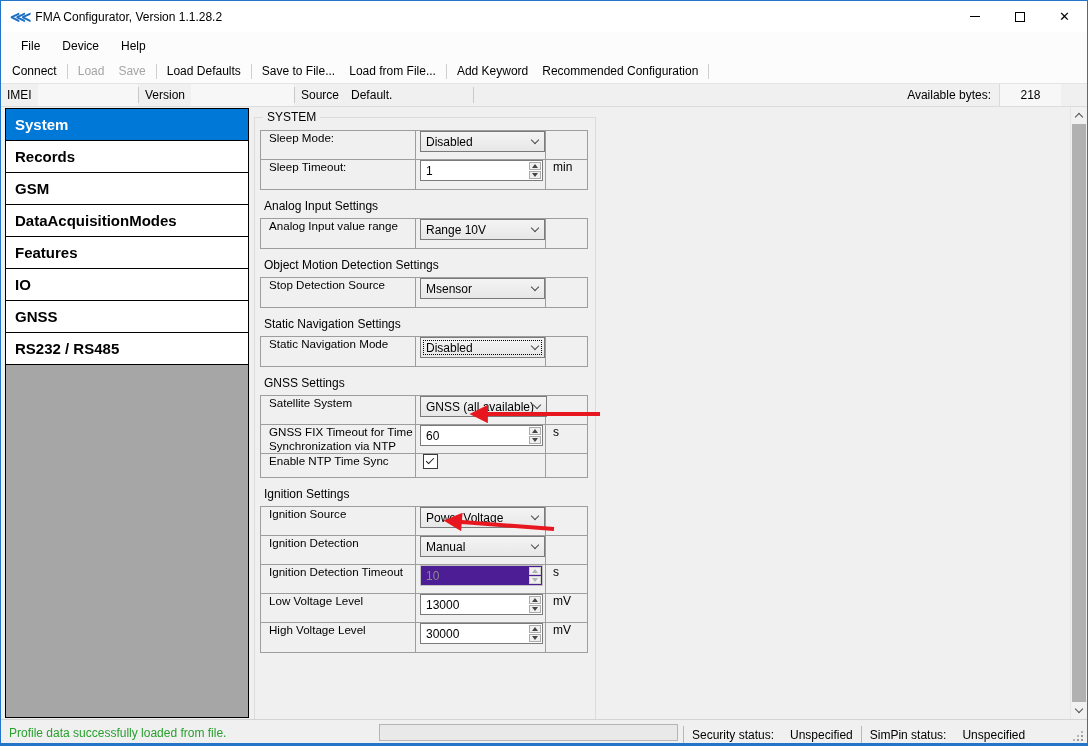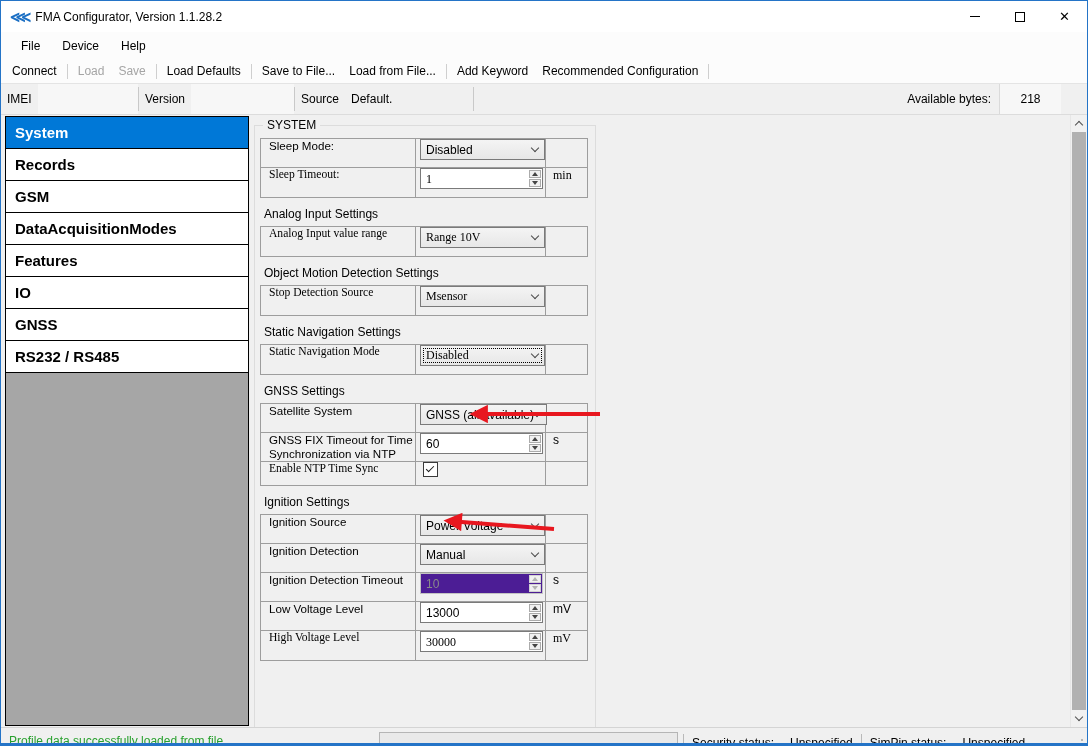--- a/index.html
+++ b/index.html
@@ -20,21 +20,21 @@
 
   
   .menubar{height:27px;display:flex;align-items:center;background:#fcfcfc;padding-left:9px;}
   .menu-item{font-size:12px;padding:5px 11px;}
   .toolbar{height:24px;display:flex;align-items:center;background:#fcfcfc;padding-left:4px;}
   .tb-item{font-size:12px;padding:0 7px;white-space:nowrap;}
   .tb-item.disabled{color:#a5a5a5;}
   .tb-sep{width:1px;height:15px;background:#cfcfcf;margin:0 3px;}
 
   
-  .inforow{height:32px;background:#f0f0f0;border-top:1px solid #e4e4e4;border-bottom:1px solid #dcdcdc;
+  .inforow{height:24px;background:#f0f0f0;border-top:1px solid #e4e4e4;border-bottom:1px solid #dcdcdc;
     display:flex;align-items:stretch;font-size:12px;}
   .seg{display:flex;align-items:center;}
   .seg-label{padding:0 6px;white-space:nowrap;}
   .seg-field{background:#f7f7f7;flex:1;align-self:stretch;}
   .seg1{width:137px;} .seg2{width:155px;} .seg3{width:178px;}
   .isep{width:1px;background:#c9c9c9;margin:3px 0;}
   .spacer{flex:1;}
   .avail-label{padding-right:8px;}
   .avail-box{width:62px;background:#f7f7f7;display:flex;align-items:center;justify-content:center;
     border-left:1px solid #dadada;margin-right:26px;}
@@ -50,21 +50,21 @@
 
   .main{flex:1;position:relative;background:#f0f0f0;overflow:hidden;}
   .groupbox{position:absolute;left:5px;top:10px;width:342px;height:750px;border:1px solid #dcdcdc;padding-top:12px;}
   .grouplabel{position:absolute;top:-8px;left:8px;background:#f0f0f0;padding:0 4px;font-size:12px;}
 
   .sec-title{font-size:12px;margin:9px 0 5px 9px;}
   .section:first-child .sec-title{margin-top:0;}
   .tbl{margin-left:5px;width:328px;border:1px solid #9d9d9d;background:#f0f0f0;}
   .row{display:flex;height:29px;border-bottom:1px solid #9d9d9d;}
   .row.slim{height:23px;}
-  .row:last-child{border-bottom:none;font-family:Liberation Serif, serif;}
+  .row:last-child{border-bottom:none;}
   .cell{border-right:1px solid #9d9d9d;display:flex;}
   .cell.lbl{width:155px;padding-left:8px;font-size:11.6px;line-height:1.2;}
   .cell.ctl{width:130px;padding-left:4px;}
   .cell.unit{flex:1;border-right:none;padding-left:7px;font-size:12px;}
 
   
   .combo{width:131px;height:21px;border:1px solid #7a7a7a;background:linear-gradient(#f4f4f4,#e7e7e7);
     display:flex;align-items:center;padding:0 6px 0 5px;font-size:12px;position:relative;cursor:default;}
   .combo .cval{flex:1;overflow:hidden;white-space:nowrap;}
   .chevi{width:6px;height:6px;border:solid #4a4a4a;border-width:0 1.4px 1.4px 0;flex:0 0 auto;}

